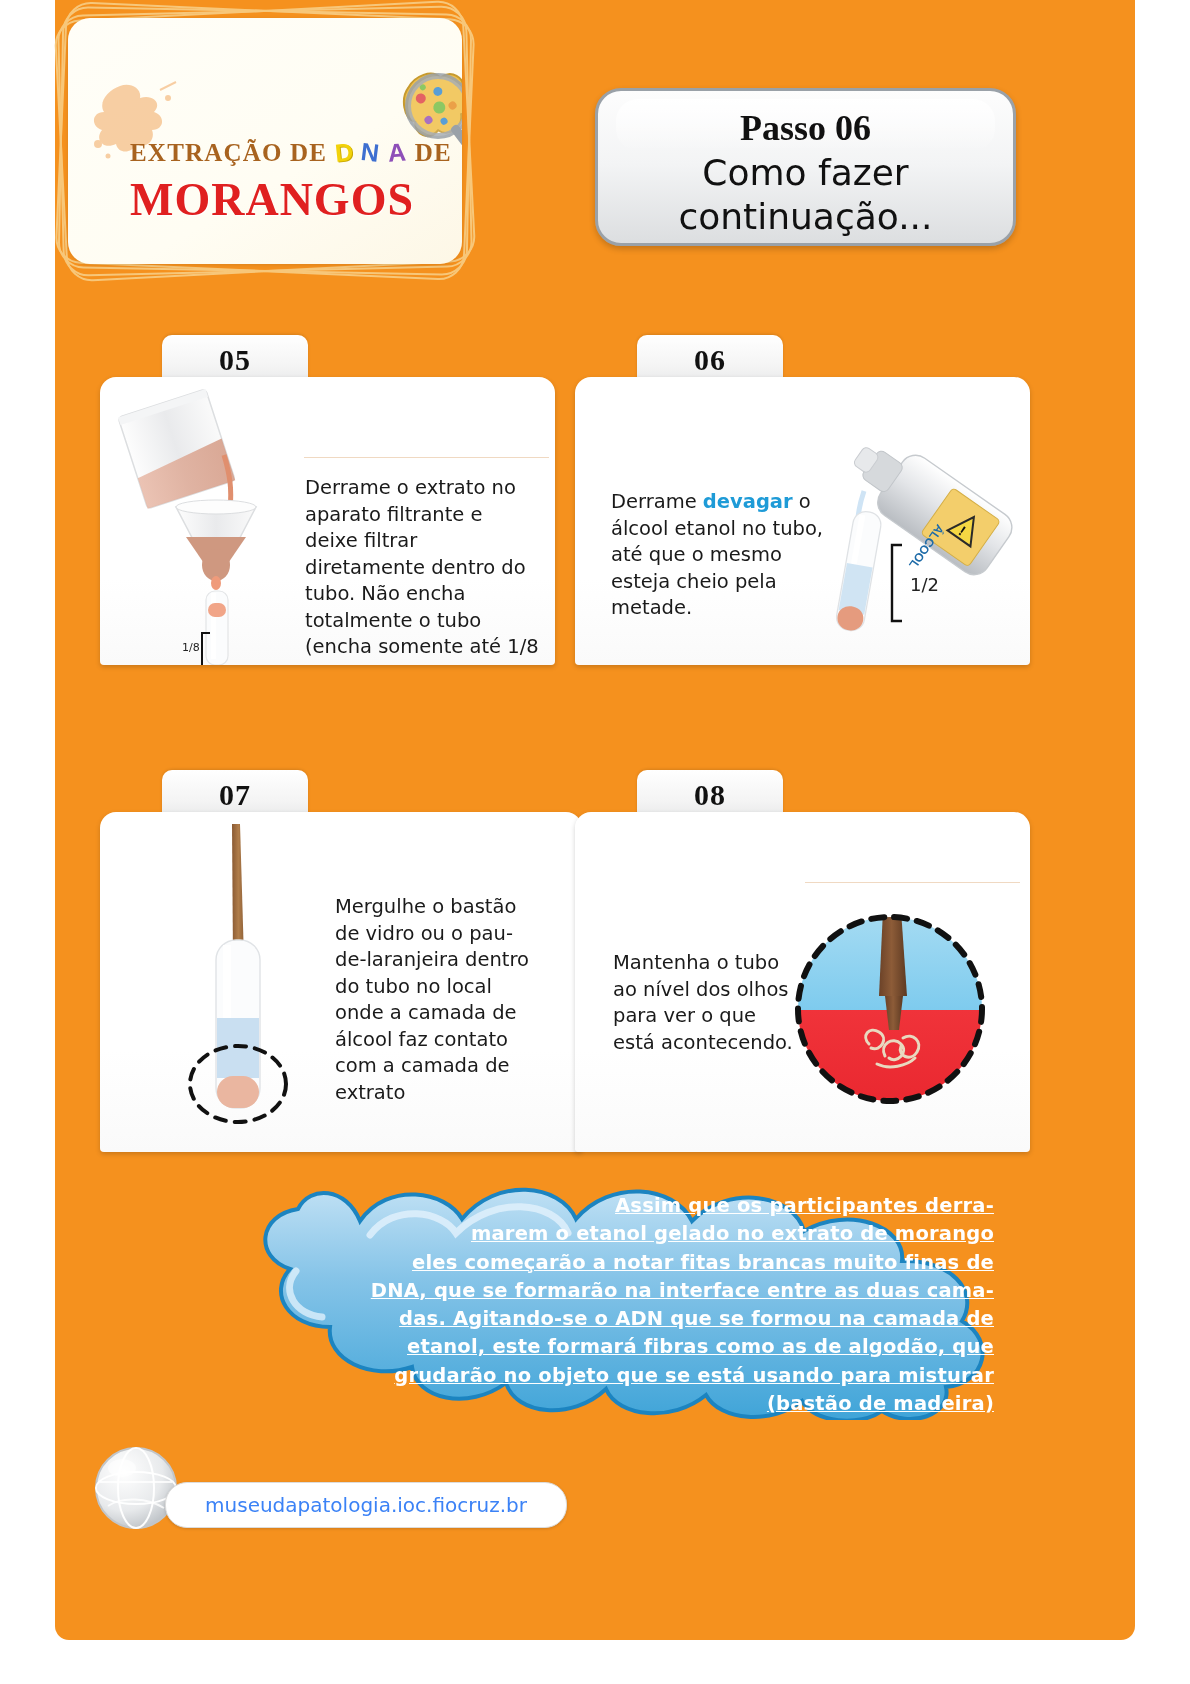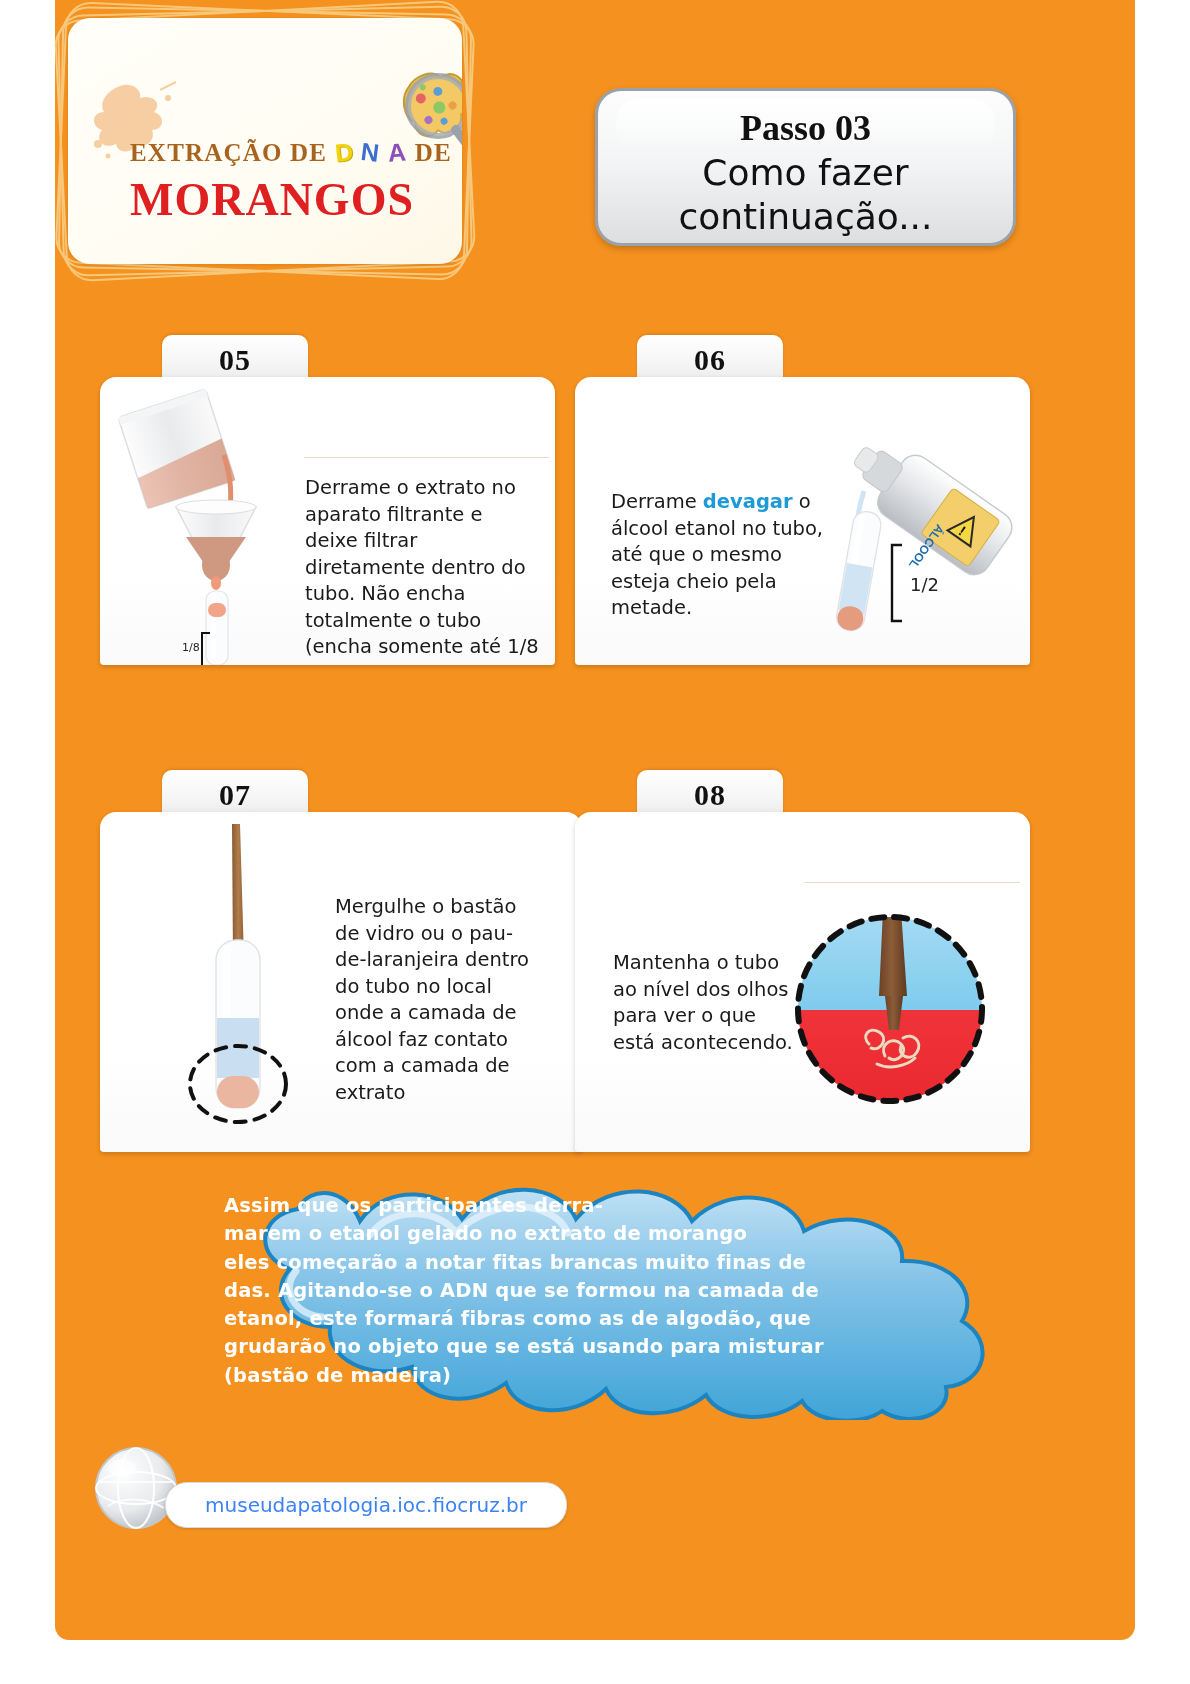--- a/index.html
+++ b/index.html
@@ -129,27 +129,28 @@
     position:absolute;font-family:"DejaVu Sans",sans-serif;
     font-size:17px;color:#222;text-align:right;
   }
   .tiny-frac{font-size:11px;}
 
   
   #blob{
     position:absolute;left:210px;top:1175px;width:790px;height:245px;
   }
   #blob-text{
-    position:absolute;left:224px;top:1192px;width:750px;
-    text-align:left;
+    position:absolute;left:244px;top:1192px;width:750px;
+    text-align:right;
     font-family:"DejaVu Sans",sans-serif;
     font-weight:bold;font-size:19.5px;line-height:1.45;
     color:#ffffff;
     letter-spacing:.2px;
     z-index:4;
+    text-decoration:underline;
   }
 
   
   #footer-pill{
     position:absolute;left:165px;top:1482px;
     width:400px;height:44px;
     background:#ffffff;border:1px solid #dcdcdc;
     border-radius:22px;
     box-shadow:0 1px 3px rgba(0,0,0,.15);
   }
@@ -206,21 +207,21 @@
         <circle cx="52" cy="14" r="3" fill="#7ABF4A"></circle>
       </g>
       <circle cx="50" cy="40" r="30" fill="none" stroke="#9aa1a8" stroke-width="6" opacity=".85"></circle>
       <circle cx="50" cy="40" r="30" fill="rgba(255,255,255,.14)"></circle>
       <rect x="68" y="58" width="9" height="42" rx="4" fill="#9aa1a8" transform="rotate(-37 72 70)"></rect>
     </svg>
   </div>
 </div>
 
 <div id="header-badge">
-  <div id="passo-title">Passo 03</div>
+  <div id="passo-title">Passo 06</div>
   <div id="passo-sub">
     <div>Como fazer</div>
     <div>continuação...</div>
   </div>
 </div>
 
 <div class="step" style="left:100px;top:335px;">
   <div class="tab">
     <span>05</span>
   </div>
@@ -404,20 +405,21 @@
            C258 236 206 224 202 192 C160 206 116 184 120 152
            C78 152 58 118 80 94 C44 82 48 40 88 34 C100 10 136 12 150 46 Z" fill="url(#gblob)" stroke="#1C84C0" stroke-width="4"></path>
   <path d="M160 60 C184 28 232 36 246 58 C284 20 344 26 358 58" stroke="#dff0fb" stroke-width="7" fill="none" stroke-linecap="round" opacity=".85"></path>
   <path d="M86 96 C70 116 86 140 112 142" stroke="#dff0fb" stroke-width="7" fill="none" stroke-linecap="round" opacity=".8"></path>
 </svg>
 
 <div id="blob-text">
   <div>Assim que os participantes derra-</div>
   <div>marem o etanol gelado no extrato de morango</div>
   <div>eles começarão a notar fitas brancas muito finas de</div>
+  <div>DNA, que se formarão na interface entre as duas cama-</div>
   <div>das. Agitando-se o ADN que se formou na camada de</div>
   <div>etanol, este formará fibras como as de algodão, que</div>
   <div>grudarão no objeto que se está usando para misturar</div>
   <div>(bastão de madeira)</div>
 </div>
 
 <svg id="globe" width="96" height="96" viewBox="0 0 96 96">
   <defs>
     <radialGradient id="gg" cx="0.35" cy="0.3" r="0.8">
       <stop offset="0" stop-color="#ffffff"></stop>

